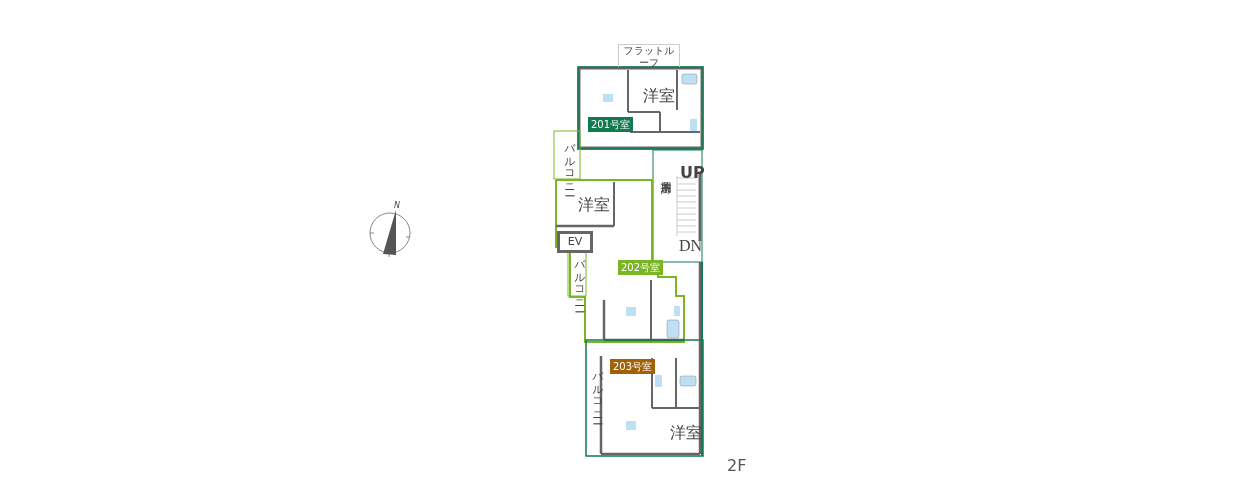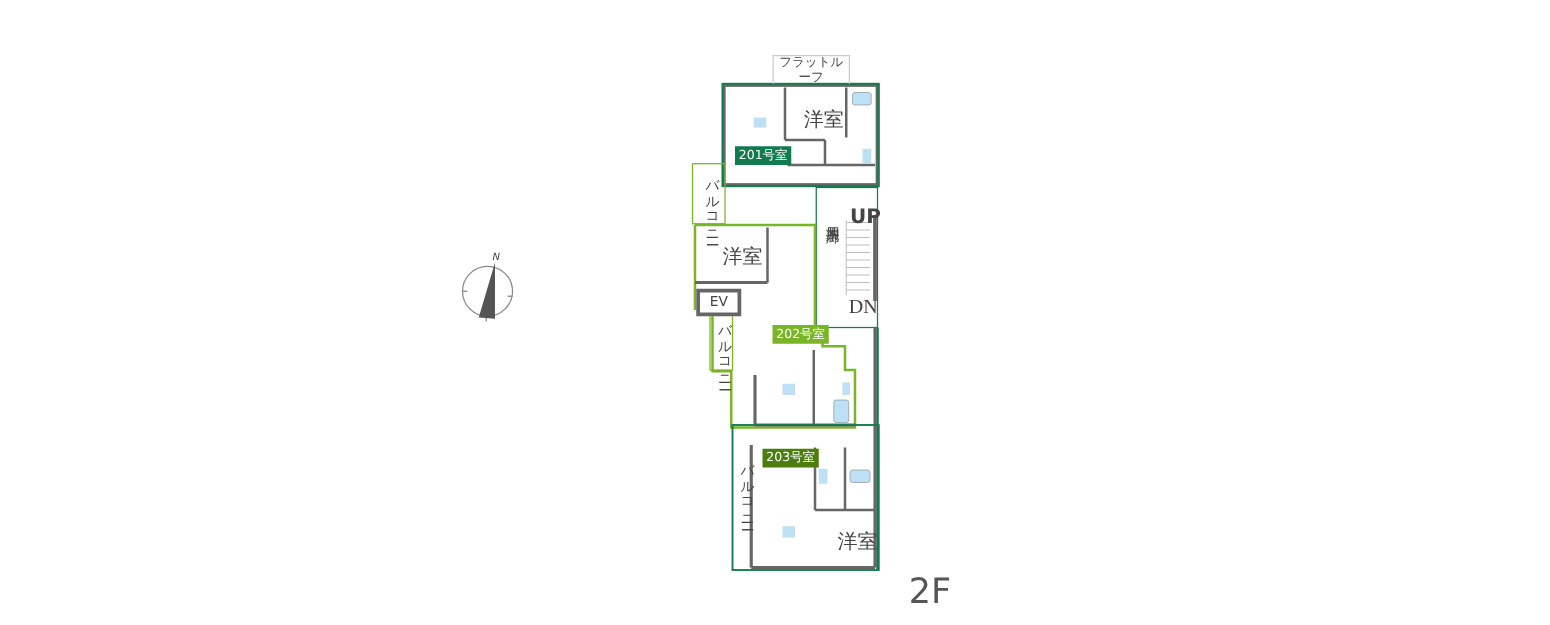--- a/index.html
+++ b/index.html
@@ -1,21 +1,21 @@
 <!DOCTYPE html>
 <html><head>
 <meta charset="utf-8">
 <style>
   html,body{margin:0;padding:0;background:#fff;}
   body{width:1240px;height:500px;position:relative;overflow:hidden;font-family:"DejaVu Sans",sans-serif;}
   #plan{position:absolute;left:0;top:0;width:1240px;height:500px;}
   .lbl{position:absolute;font-size:16px;color:#444;line-height:1;}
   .room-tag{position:absolute;color:#fff;font-size:10px;padding:1px 3px;line-height:13px;}
   .vtext{position:absolute;writing-mode:vertical-rl;font-size:11px;color:#444;letter-spacing:1px;}
-  .floor{position:absolute;left:727px;top:456px;font-size:28px;color:#555;font-family:"DejaVu Sans",sans-serif;}
+  .floor{position:absolute;left:727px;top:456px;font-size:16px;color:#555;font-family:"DejaVu Sans",sans-serif;}
   .roof{position:absolute;left:618px;top:44px;width:60px;height:22px;border:1px solid #ccc;border-bottom:none;font-size:10px;color:#444;text-align:center;line-height:12px;}
   .ev{position:absolute;left:557px;top:231px;width:30px;height:16px;border:3px solid #666;background:#fff;font-size:11px;color:#444;text-align:center;line-height:16px;}
 </style>
 </head>
 <body>
 
 <svg id="plan" viewBox="0 0 1240 500" xmlns="http://www.w3.org/2000/svg">
 
   <g>
     <circle cx="390" cy="233" r="20" fill="none" stroke="#888" stroke-width="1"></circle>
@@ -85,18 +85,18 @@
 
 <div class="vtext" style="left:657px;top:172px;">共用廊下</div>
 <div class="lbl" style="left:680px;top:165px;font-weight:bold;">UP</div>
 <div class="lbl" style="left:679px;top:238px;font-family:Liberation Serif, serif;">DN</div>
 
 <div class="lbl" style="left:578px;top:197px;">洋室</div>
 <div class="ev">EV</div>
 <div class="vtext" style="left:571px;top:252px;">バルコニー</div>
 <div class="room-tag" style="left:602px;top:260px;background:#7ab526;margin-left:16px;">202号室</div>
 
-<div class="room-tag" style="left:610px;top:359px;background:#4d7c0f;">203号室</div>
+<div class="room-tag" style="left:610px;top:359px;background:#a16207;">203号室</div>
 <div class="vtext" style="left:589px;top:364px;">バルコニー</div>
 <div class="lbl" style="left:670px;top:425px;">洋室</div>
 
 <div class="lbl" style="left:394px;top:202px;font-size:8px;font-style:italic;">N</div>
 <div class="floor">2F</div>
 
 </body></html>

